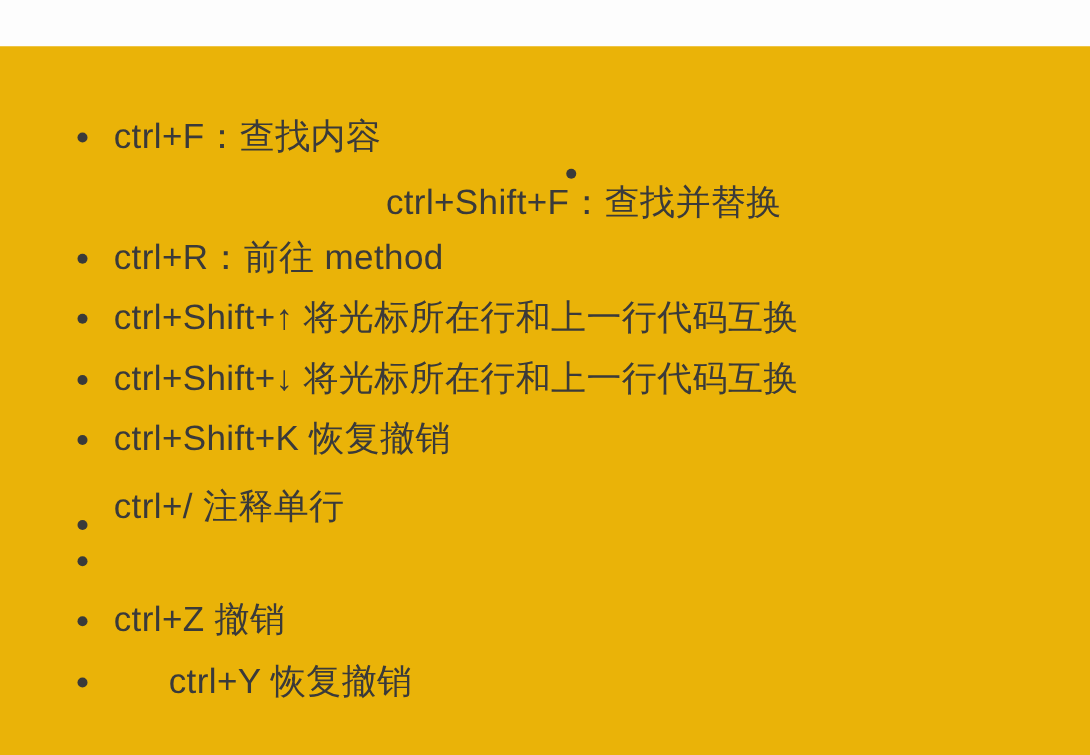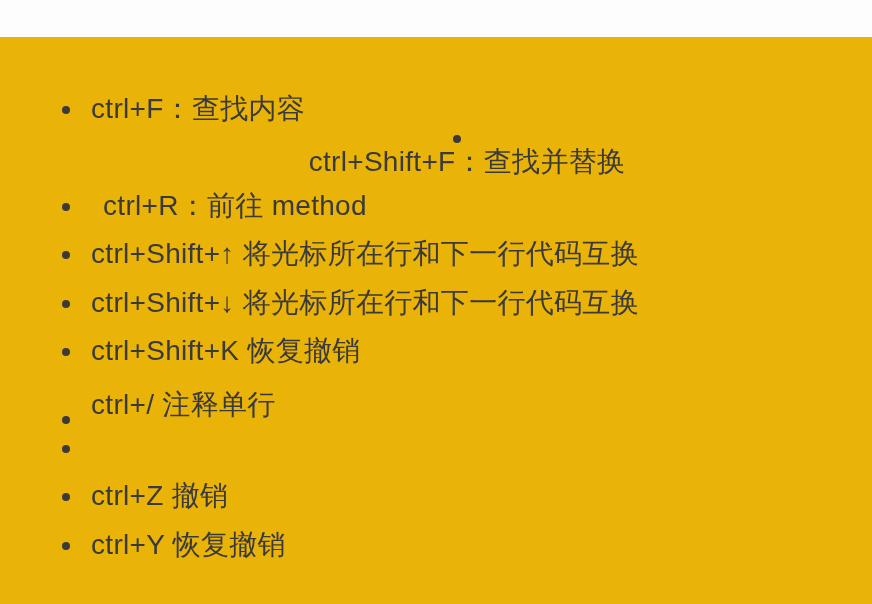--- a/index.html
+++ b/index.html
@@ -57,33 +57,33 @@
     <span class="bullet" style="background: rgb(58, 58, 58);"></span>
     <span class="item-text">ctrl+F：查找内容</span>
   </li>
 
   <li style="color: rgb(58, 58, 58); flex-direction: column;">
     <span class="bullet" style="background: rgb(58, 58, 58);"></span>
     <span class="item-text">ctrl+Shift+F：查找并替换</span>
   </li>
 
 
-  <li style="color: rgb(58, 58, 58); gap: 12px;">
+  <li style="color: rgb(58, 58, 58);">
     <span class="bullet" style="background: rgb(58, 58, 58);"></span>
     <span class="item-text">ctrl+R：前往 method</span>
   </li>
 
   <li style="color: rgb(58, 58, 58);">
     <span class="bullet" style="background: rgb(58, 58, 58);"></span>
-    <span class="item-text">ctrl+Shift+↑ 将光标所在行和下一行代码互换</span>
+    <span class="item-text">ctrl+Shift+↑ 将光标所在行和上一行代码互换</span>
   </li>
 
   <li style="color: rgb(58, 58, 58);">
     <span class="bullet" style="background: rgb(58, 58, 58);"></span>
-    <span class="item-text">ctrl+Shift+↓ 将光标所在行和下一行代码互换</span>
+    <span class="item-text">ctrl+Shift+↓ 将光标所在行和上一行代码互换</span>
   </li>
 
   <li style="color: rgb(58, 58, 58);">
     <span class="bullet" style="background: rgb(58, 58, 58);"></span>
     <span class="item-text">ctrl+Shift+K 恢复撤销</span>
   </li>
 
   <li style="color: rgb(58, 58, 58); align-items: flex-end;">
     <span class="bullet" style="background: rgb(58, 58, 58);"></span>
     <span class="item-text">ctrl+/ 注释单行</span>
@@ -91,18 +91,18 @@
 
   <li style="color: rgb(58, 58, 58);">
     <span class="bullet" style="background: rgb(58, 58, 58);"></span>
   </li>
 
   <li style="color: rgb(58, 58, 58);">
     <span class="bullet" style="background: rgb(58, 58, 58);"></span>
     <span class="item-text">ctrl+Z 撤销</span>
   </li>
 
-  <li style="color: rgb(58, 58, 58);">
+  <li style="color: rgb(58, 58, 58); gap: 44px;">
     <span class="bullet" style="background: rgb(58, 58, 58);"></span>
     <span class="item-text">ctrl+Y 恢复撤销</span>
   </li>
 </ul>
 </div>
 
 </body></html>

